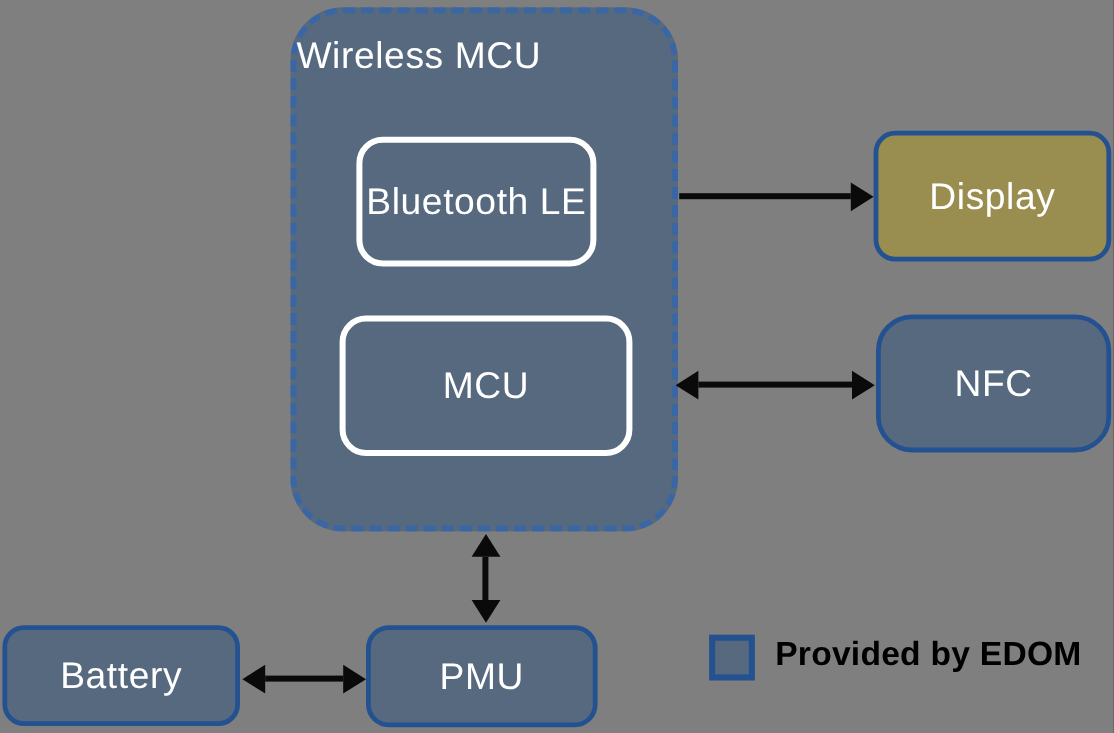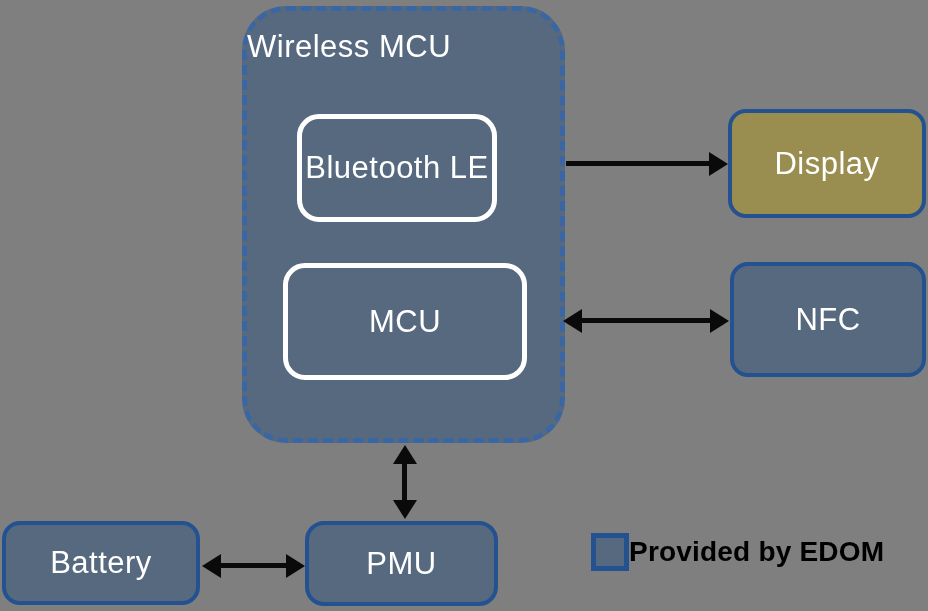--- a/index.html
+++ b/index.html
@@ -61,21 +61,21 @@
   .inner-ble { left: 36px; top: 103px; width: 200px; height: 108px; margin-left: 14px; }
   .inner-mcu { left: 36px; top: 252px; width: 244px; height: 117px; }
 
   
   .solid-box {
     background: var(--box-fill);
     border: 4px solid var(--box-border);
     border-radius: 18px;
   }
   .display-box { left: 728px; top: 109px; width: 198px; height: 109px; background: var(--display-fill); }
-  .nfc-box     { left: 730px; top: 262px; width: 196px; height: 115px; }
+  .nfc-box     { left: 730px; top: 262px; width: 196px; height: 115px; border-radius: 30px; }
   .pmu-box     { left: 305px; top: 521px; width: 193px; height: 85px; border-radius: 19px; }
   .battery-box { left: 2px;   top: 521px; width: 198px; height: 84px; }
 
   
   .arrow { position: absolute; background: var(--arrow); }
   .head { position: absolute; width: 0; height: 0; border-style: solid; }
   .head-right {
     left: 100%; top: 50%; transform: translateY(-50%);
     border-width: 12px 0 12px 19px;
     border-color: transparent transparent transparent var(--arrow);
@@ -98,21 +98,22 @@
   .arrow-ble-display { left: 566px; top: 161px; width: 143px; height: 5px; }
   .arrow-mcu-nfc     { left: 582px; top: 318px; width: 128px; height: 5px; }
   .arrow-mcu-pmu     { left: 402px; top: 464px; width: 5px;  height: 36px; }
   .arrow-battery-pmu { left: 221px; top: 563px; width: 65px; height: 5px; }
 
   
   .legend {
     position: absolute;
     left: 591px; top: 529px;
     display: flex;
-    align-items: center;
+    align-items: flex-start;
+    gap: 17px;
     height: 45px;
   }
   .legend-swatch {
     width: 38px; height: 38px;
     background: var(--box-fill);
     border: 5px solid var(--box-border);
     flex: 0 0 auto;
   }
   .legend-label {
     color: var(--legend-text);

